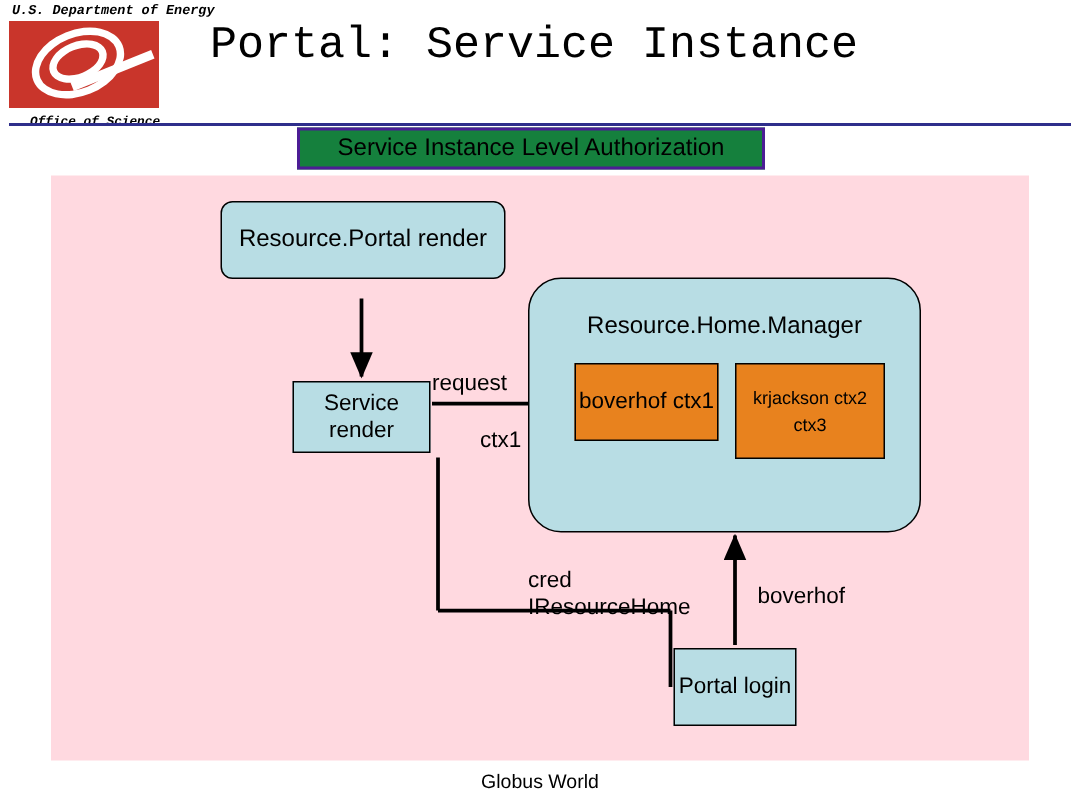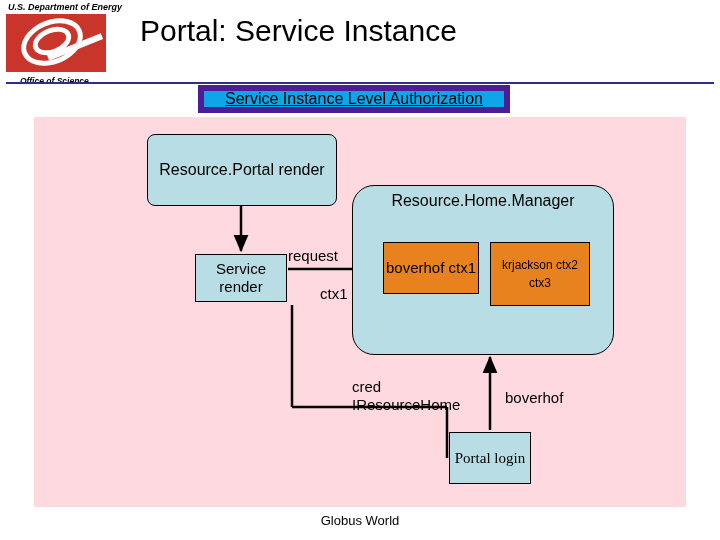--- a/index.html
+++ b/index.html
@@ -14,20 +14,21 @@
     overflow: hidden;
     position: relative;
   }
 
   
   #header {
     position: absolute;
     left: 0; top: 0;
     width: 720px;
     height: 88px;
+    font-family: Liberation Mono, monospace;
   }
   #doe-label {
     position: absolute;
     left: 8px; top: 2px;
     font-size: 9px;
     font-weight: bold;
     font-style: italic;
     color: #000000;
     letter-spacing: 0px;
     white-space: nowrap;
@@ -99,29 +100,28 @@
     height: 2px;
     background: #2e2e8b;
   }
 
   
   #subtitle-box {
     position: absolute;
     left: 198px; top: 85px;
     width: 312px;
     height: 28px;
-    border: 6px solid #4c1d95;
-    background: #0ea5e9;
+    border: 2px solid #4c1d95;
+    background: #15803d;
     display: flex;
     align-items: center;
     justify-content: center;
     font-size: 16px;
     color: #000000;
     box-sizing: border-box;
-    text-decoration: underline;
   }
 
   
   #canvas {
     position: absolute;
     left: 34px; top: 117px;
     width: 652px;
     height: 390px;
     background: #ffd9e0;
   }
@@ -132,21 +132,21 @@
     display: flex;
     align-items: center;
     justify-content: center;
     text-align: center;
     line-height: 18px;
     color: #000000;
   }
 
   #n-resource-portal {
     left: 113px; top: 17px;
-    width: 190px; height: 72px;
+    width: 190px; height: 52px;
     background: #b8dde4;
     border: 1px solid #000000;
     border-radius: 8px;
     font-size: 16px;
     text-align: right;
   }
   #n-service-render {
     left: 161px; top: 137px;
     width: 92px; height: 48px;
     background: #b8dde4;
@@ -154,21 +154,21 @@
     font-size: 15px;
   }
   #n-home-manager {
     left: 318px; top: 68px;
     width: 262px; height: 170px;
     background: #b8dde4;
     border: 1px solid #000000;
     border-radius: 22px;
     font-size: 16px;
     align-items: flex-start;
-    padding-top: 6px;
+    padding-top: 23px;
   }
   #n-boverhof-ctx1 {
     left: 349px; top: 125px;
     width: 96px; height: 52px;
     background: #e8821e;
     border: 1px solid #000000;
     font-size: 15px;
   }
   #n-krjackson {
     left: 456px; top: 125px;
@@ -176,21 +176,20 @@
     background: #e8821e;
     border: 1px solid #000000;
     font-size: 12px;
   }
   #n-portal-login {
     left: 415px; top: 315px;
     width: 82px; height: 52px;
     background: #b8dde4;
     border: 1px solid #000000;
     font-size: 15px;
-    font-family: Liberation Serif, serif;
   }
 
   .label {
     position: absolute;
     font-size: 15px;
     color: #000000;
     line-height: 18px;
     white-space: nowrap;
   }
   #lbl-request { left: 254px; top: 130px; }

